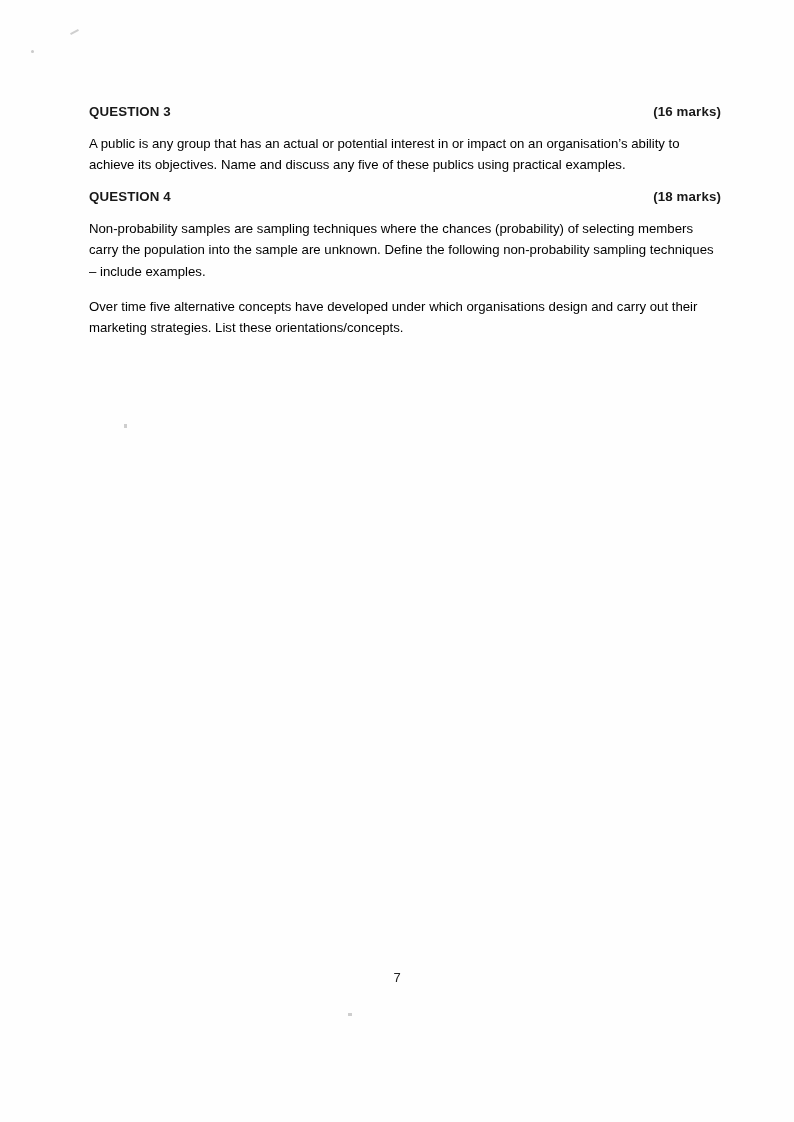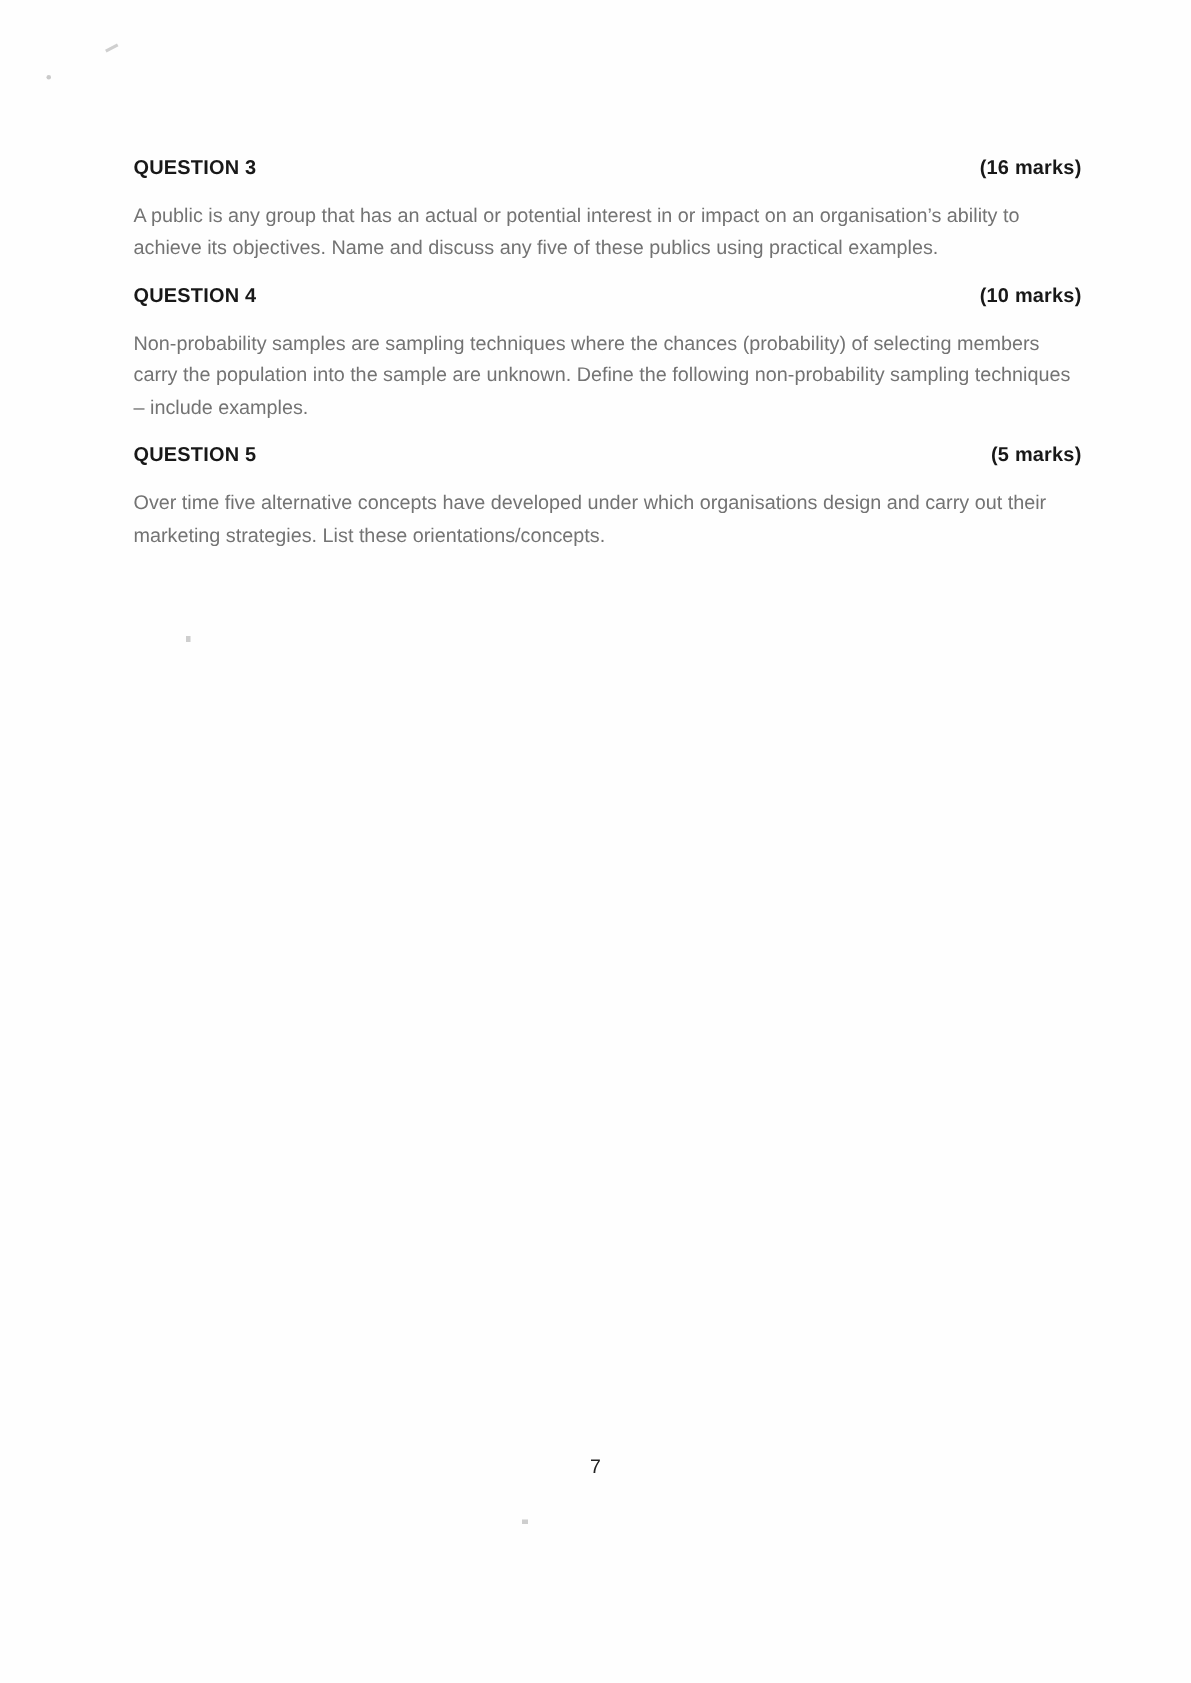--- a/index.html
+++ b/index.html
@@ -56,21 +56,21 @@
   }
 
   .q-marks {
     font-weight: bold;
   }
 
   .q-body {
     margin-top: 14px;
     font-size: 13.2px;
     line-height: 1.62;
-    color: #737373;
+    color: #000000;
     text-align: left;
   }
 
   .page-number {
     position: absolute;
     top: 970px;
     left: 0;
     width: 794px;
     text-align: center;
     font-size: 13px;
@@ -118,30 +118,26 @@
       <div class="q-head">
         <span class="q-title">QUESTION 3</span>
         <span class="q-marks">(16 marks)</span>
       </div>
       <p class="q-body">A public is any group that has an actual or potential interest in or impact on an organisation’s ability to achieve its objectives. Name and discuss any five of these publics using practical examples.</p>
     </div>
 
     <div class="q-block">
       <div class="q-head">
         <span class="q-title">QUESTION 4</span>
-        <span class="q-marks">(10 marks)</span>
+        <span class="q-marks">(18 marks)</span>
       </div>
       <p class="q-body">Non-probability samples are sampling techniques where the chances (probability) of selecting members carry the population into the sample are unknown. Define the following non-probability sampling techniques – include examples.</p>
     </div>
 
     <div class="q-block">
-      <div class="q-head">
-        <span class="q-title">QUESTION 5</span>
-        <span class="q-marks">(5 marks)</span>
-      </div>
       <p class="q-body">Over time five alternative concepts have developed under which organisations design and carry out their marketing strategies. List these orientations/concepts.</p>
     </div>
 
   </div>
 
   <div class="page-number">7</div>
 
 </div>
 
 </body></html>

